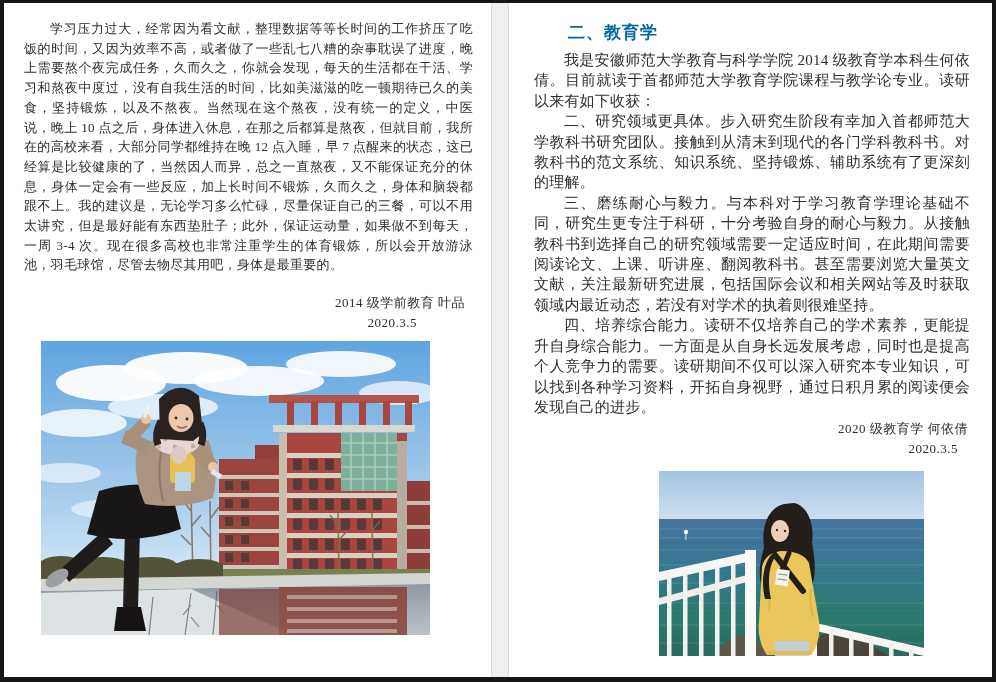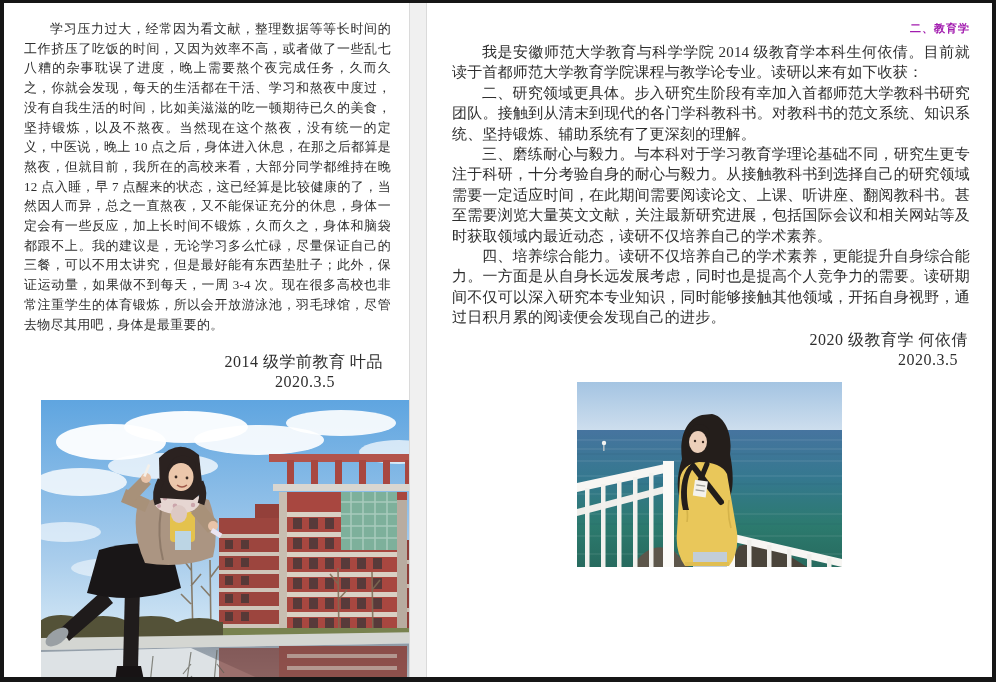--- a/index.html
+++ b/index.html
@@ -4,42 +4,42 @@
 <style>
   html,body{margin:0;padding:0;background:#ffffff;}
   .screen{
     position:relative;box-sizing:border-box;width:996px;height:682px;
     border-top:3px solid #161616;border-bottom:5px solid #161616;
     border-left:4px solid #161616;border-right:4px solid #161616;
     background:#ffffff;display:flex;overflow:hidden;
     font-family:"Liberation Serif","DejaVu Serif",serif;color:#2e2e2e;
   }
   .page{background:#ffffff;box-sizing:border-box;overflow:hidden;position:relative;}
-  .page-left{width:405px;padding:16px 18px 8px 20px;}
+  .page-left{width:487px;padding:16px 18px 8px 20px;}
   .gutter{width:16px;background:#f0f0f0;border-left:1px solid #dadada;border-right:1px solid #dadada;}
   .page-right{flex:1;padding:12px 22px 0 25px;}
 
   .body-left{
     margin:0;font-size:13px;line-height:19.7px;letter-spacing:0.3px;
     text-align:justify;text-indent:2em;
   }
-  .sig-line{margin:0;font-size:16px;line-height:20px;text-align:right;letter-spacing:0.5px;}
+  .sig-line{margin:0;font-size:13px;line-height:20px;text-align:right;letter-spacing:0.5px;}
   .page-left .sig-name{margin-top:18px;padding-right:8px;}
   .page-left .sig-date{padding-right:56px;}
   .page-right .sig-name{margin-top:2px;padding-right:2px;}
   .page-right .sig-date{padding-right:12px;}
 
   .photo{font-size:0;line-height:0;}
   .photo-left{margin:8px 0 0 17px;width:389px;height:294px;}
   .photo-right{margin:12px 0 0 125px;width:265px;height:185px;}
   .photo svg{display:block;}
 
   .heading-right{
-    margin:6px 0 6px 0;font-size:11px;font-weight:bold;letter-spacing:1px;
-    text-indent:2em;color:#a21caf;text-align:right;
+    margin:6px 0 6px 0;font-size:17px;font-weight:bold;letter-spacing:1px;
+    text-indent:2em;color:#0369a1;
   }
   .para-right{
     margin:0;font-size:15px;line-height:20.4px;letter-spacing:0.2px;
     text-align:justify;text-indent:2em;
   }
 </style>
 </head>
 <body>
 
 <div class="screen">
@@ -248,22 +248,22 @@
       </svg>
     </div>
   </div>
 
   <div class="gutter"></div>
 
   <div class="page page-right">
     <h2 class="heading-right">二、教育学</h2>
     <p class="para-right">我是安徽师范大学教育与科学学院 2014 级教育学本科生何依倩。目前就读于首都师范大学教育学院课程与教学论专业。读研以来有如下收获：</p>
     <p class="para-right">二、研究领域更具体。步入研究生阶段有幸加入首都师范大学教科书研究团队。接触到从清末到现代的各门学科教科书。对教科书的范文系统、知识系统、坚持锻炼、辅助系统有了更深刻的理解。</p>
-    <p class="para-right">三、磨练耐心与毅力。与本科对于学习教育学理论基础不同，研究生更专注于科研，十分考验自身的耐心与毅力。从接触教科书到选择自己的研究领域需要一定适应时间，在此期间需要阅读论文、上课、听讲座、翻阅教科书。甚至需要浏览大量英文文献，关注最新研究进展，包括国际会议和相关网站等及时获取领域内最近动态，读研不仅培养自己的学术素养。</p>
-    <p class="para-right">四、培养综合能力。读研不仅培养自己的学术素养，更能提升自身综合能力。一方面是从自身长远发展考虑，同时也是提高个人竞争力的需要。读研期间不仅可以深入研究本专业知识，同时能够接触其他领域，开拓自身视野，通过日积月累的阅读便会发现自己的进步。</p>
+    <p class="para-right">三、磨练耐心与毅力。与本科对于学习教育学理论基础不同，研究生更专注于科研，十分考验自身的耐心与毅力。从接触教科书到选择自己的研究领域需要一定适应时间，在此期间需要阅读论文、上课、听讲座、翻阅教科书。甚至需要浏览大量英文文献，关注最新研究进展，包括国际会议和相关网站等及时获取领域内最近动态，若没有对学术的执着则很难坚持。</p>
+    <p class="para-right">四、培养综合能力。读研不仅培养自己的学术素养，更能提升自身综合能力。一方面是从自身长远发展考虑，同时也是提高个人竞争力的需要。读研期间不仅可以深入研究本专业知识，可以找到各种学习资料，开拓自身视野，通过日积月累的阅读便会发现自己的进步。</p>
     <p class="sig-line sig-name">2020 级教育学 何依倩</p>
     <p class="sig-line sig-date">2020.3.5</p>
 
     <div class="photo photo-right">
       <svg viewBox="0 0 265 185" width="265" height="185" preserveAspectRatio="none" aria-hidden="true">
         <defs>
           <linearGradient id="rsky" x1="0" y1="0" x2="0" y2="1">
             <stop offset="0" stop-color="#a4c4e2"></stop>
               <stop offset="1" stop-color="#cfdfee"></stop>
           </linearGradient>

